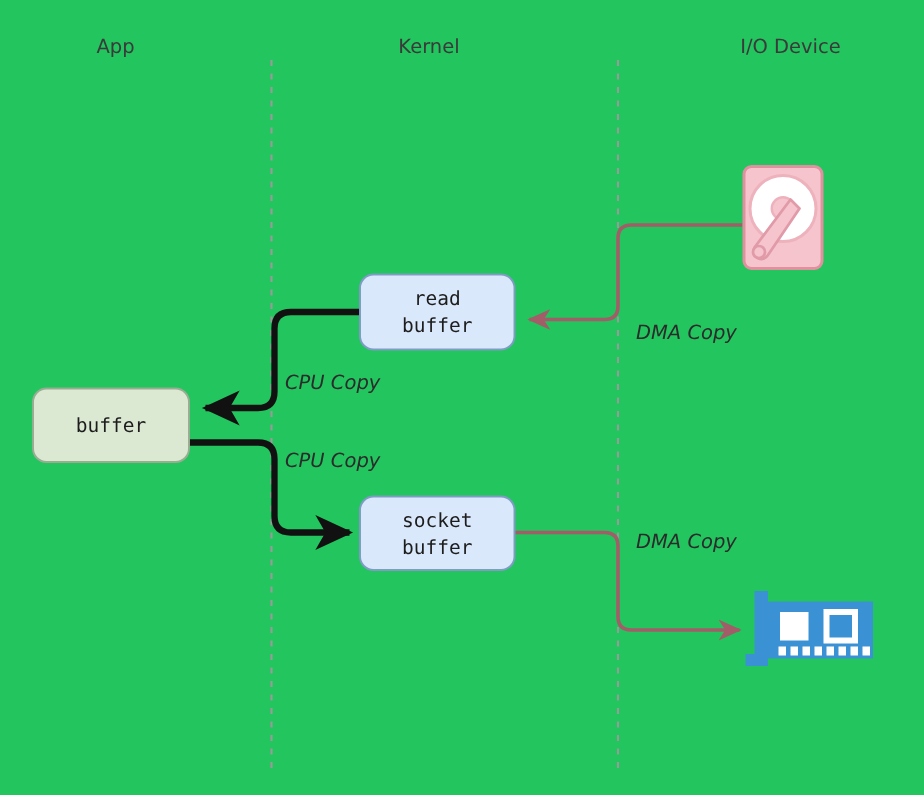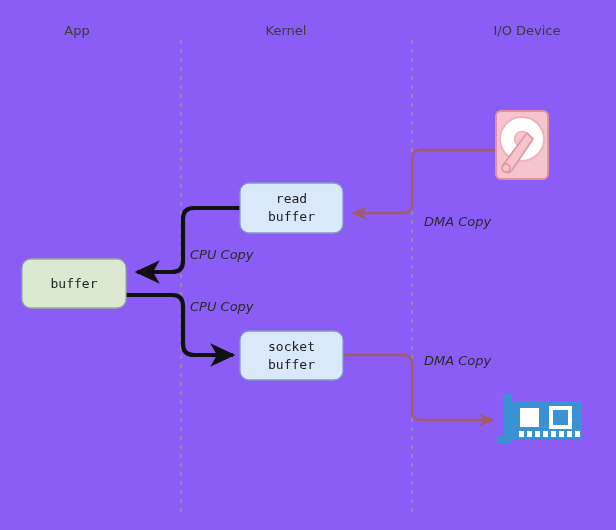--- a/index.html
+++ b/index.html
@@ -7,21 +7,21 @@
     padding: 0;
     background: #ffffff;
   }
   body {
     font-family: "DejaVu Sans", sans-serif;
   }
   #canvas {
     position: relative;
     width: 616px;
     height: 530px;
-    background: #8b5cf6;
+    background: #22c55e;
     overflow: hidden;
   }
   #diagram-svg {
     position: absolute;
     left: 0;
     top: 0;
     width: 616px;
     height: 530px;
   }
   .lane-title {

